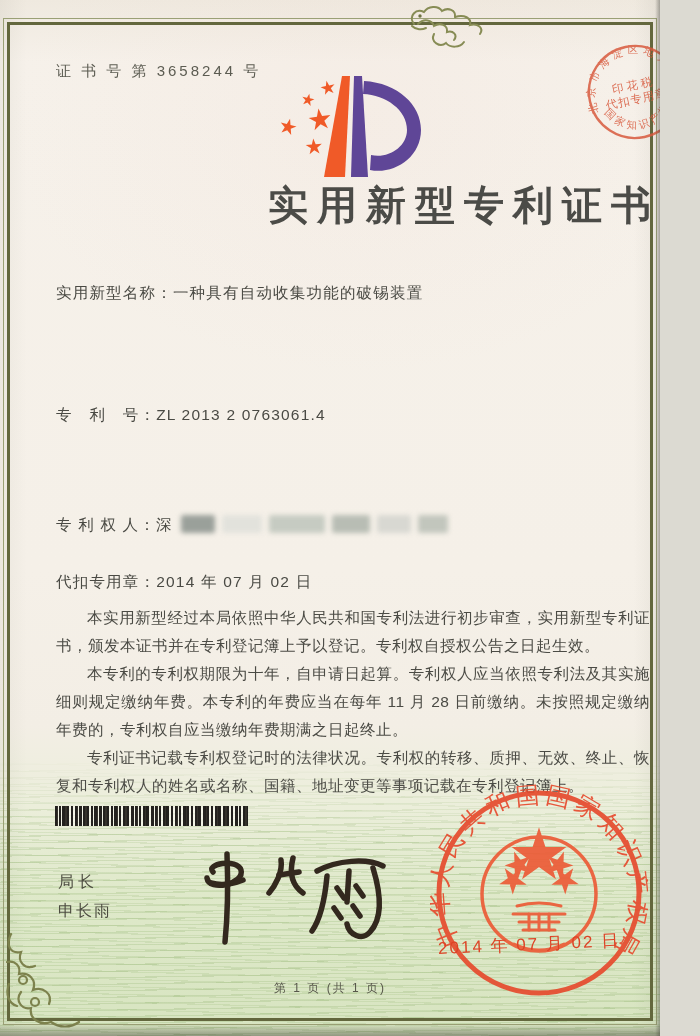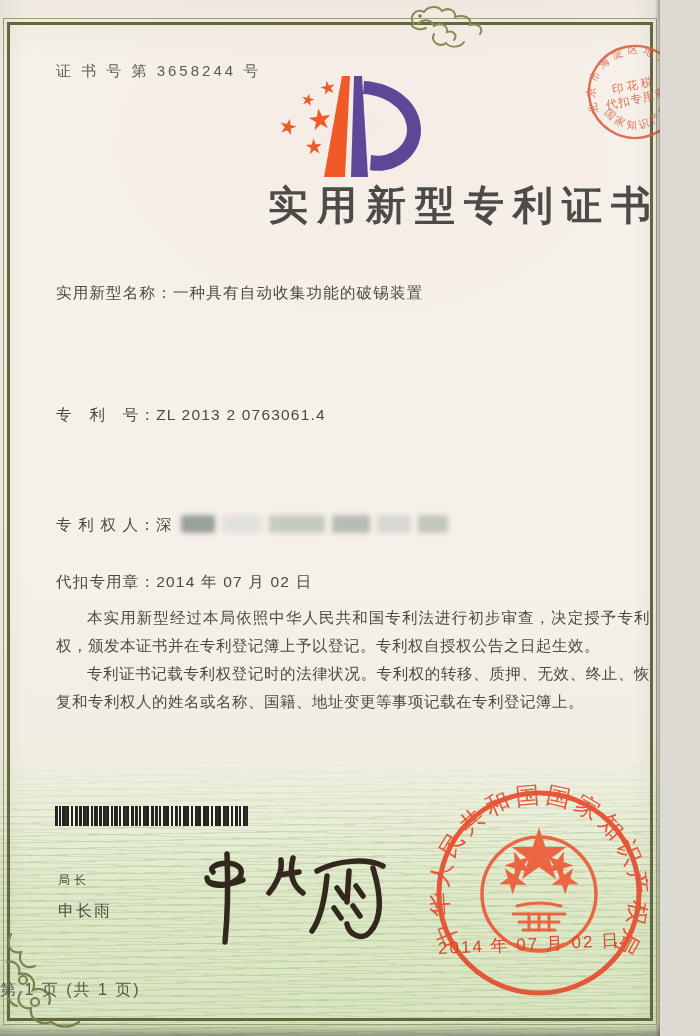--- a/index.html
+++ b/index.html
@@ -28,27 +28,27 @@
   .field{position:absolute;left:56px;font-size:15.5px;letter-spacing:1.2px;color:#4a4a44;white-space:nowrap;text-align:center;}
   .blur-wrap{display:inline-flex;gap:7px;vertical-align:-3px;margin-left:3px;filter:blur(2.6px);}
   .blur-b{height:18px;border-radius:2px;}
   .body-text{position:absolute;left:56px;width:594px;top:604px;font-size:15.5px;line-height:28px;color:#4b4b45;}
   .body-text p{margin:0;text-indent:2em;text-align:justify;letter-spacing:.5px;}
   .barcode{position:absolute;left:55px;top:806px;width:193px;height:20px;background-color:rgba(250,248,242,.6);
     background-image:
       repeating-linear-gradient(90deg,#23211e 0 2px,rgba(0,0,0,0) 2px 4px),
       repeating-linear-gradient(90deg,#23211e 0 1px,rgba(0,0,0,0) 1px 6.5px),
       repeating-linear-gradient(90deg,#35322c 0 3px,rgba(0,0,0,0) 3px 10px);}
-  .director-label{position:absolute;left:58px;top:872px;font-size:12px;letter-spacing:4px;color:#4c4c40;}
+  .director-label{position:absolute;left:58px;top:872px;font-size:16px;letter-spacing:4px;color:#4c4c40;}
   .director-name{position:absolute;left:58px;top:901px;font-size:16px;letter-spacing:2px;color:#4c4c40;text-align:center;}
   .signature{position:absolute;left:185px;top:850px;width:212px;height:102px;}
   .office-seal{position:absolute;left:430px;top:784px;width:218px;height:218px;opacity:.92;}
   .seal-date{position:absolute;left:438px;top:933px;font-size:17px;letter-spacing:2px;color:#dd4326;
     transform:rotate(-2.5deg);white-space:nowrap;}
-  .page-footer{position:absolute;left:0;right:0;top:980px;font-size:16px;
+  .page-footer{position:absolute;left:0;right:0;top:980px;text-align:center;font-size:12px;
     letter-spacing:2px;color:#57574a;}
   .tax-stamp{position:absolute;left:582px;top:39px;width:106px;height:106px;transform:rotate(-12deg);opacity:.85;}
   .dragon{position:absolute;left:406px;top:2px;width:104px;height:50px;}
   .flourish{position:absolute;left:1px;top:932px;width:100px;height:102px;}
   .edge-r{position:absolute;top:0;bottom:0;right:0;width:5px;background:linear-gradient(90deg,rgba(0,0,0,0),rgba(62,62,55,.4));pointer-events:none;}
   .edge-b{position:absolute;left:0;right:0;bottom:0;height:12px;background:linear-gradient(180deg,rgba(0,0,0,0),rgba(62,62,52,.45));pointer-events:none;}
 </style>
 </head>
 <body>
 
@@ -132,21 +132,22 @@
       <span class="blur-b" style="width:38px;background:#b8bdb4"></span>
       <span class="blur-b" style="width:34px;background:#d8d8d2"></span>
       <span class="blur-b" style="width:30px;background:#c2c6bd"></span>
     </span>
   </div>
   <div class="field" style="top:572px">
     <span>代扣专用章</span><span>：</span><span>2014 年 07 月 02 日</span>
   </div>
 
   <div class="body-text">
-    <p>本实用新型经过本局依照中华人民共和国专利法进行初步审查，决定授予专利权，颁发本证书并在专利登记簿上予以登记。专利权自授权公告之日起生效。</p>
+    <p>本实用新型经过本局依照中华人民共和国专利法进行初步审查，实用新型专利证书，颁发本证书并在专利登记簿上予以登记。专利权自授权公告之日起生效。</p>
+    <p>本专利的专利权期限为十年，自申请日起算。专利权人应当依照专利法及其实施细则规定缴纳年费。本专利的年费应当在每年 11 月 28 日前缴纳。未按照规定缴纳年费的，专利权自应当缴纳年费期满之日起终止。</p>
     <p>专利证书记载专利权登记时的法律状况。专利权的转移、质押、无效、终止、恢复和专利权人的姓名或名称、国籍、地址变更等事项记载在专利登记簿上。</p>
   </div>
 
   <div class="barcode"></div>
 
   <div class="director-label">局长</div>
   <div class="director-name">申长雨</div>
 
   <svg class="signature" viewBox="0 0 212 102">
     <g fill="none" stroke="#33281e" stroke-width="5.5" stroke-linecap="round">

